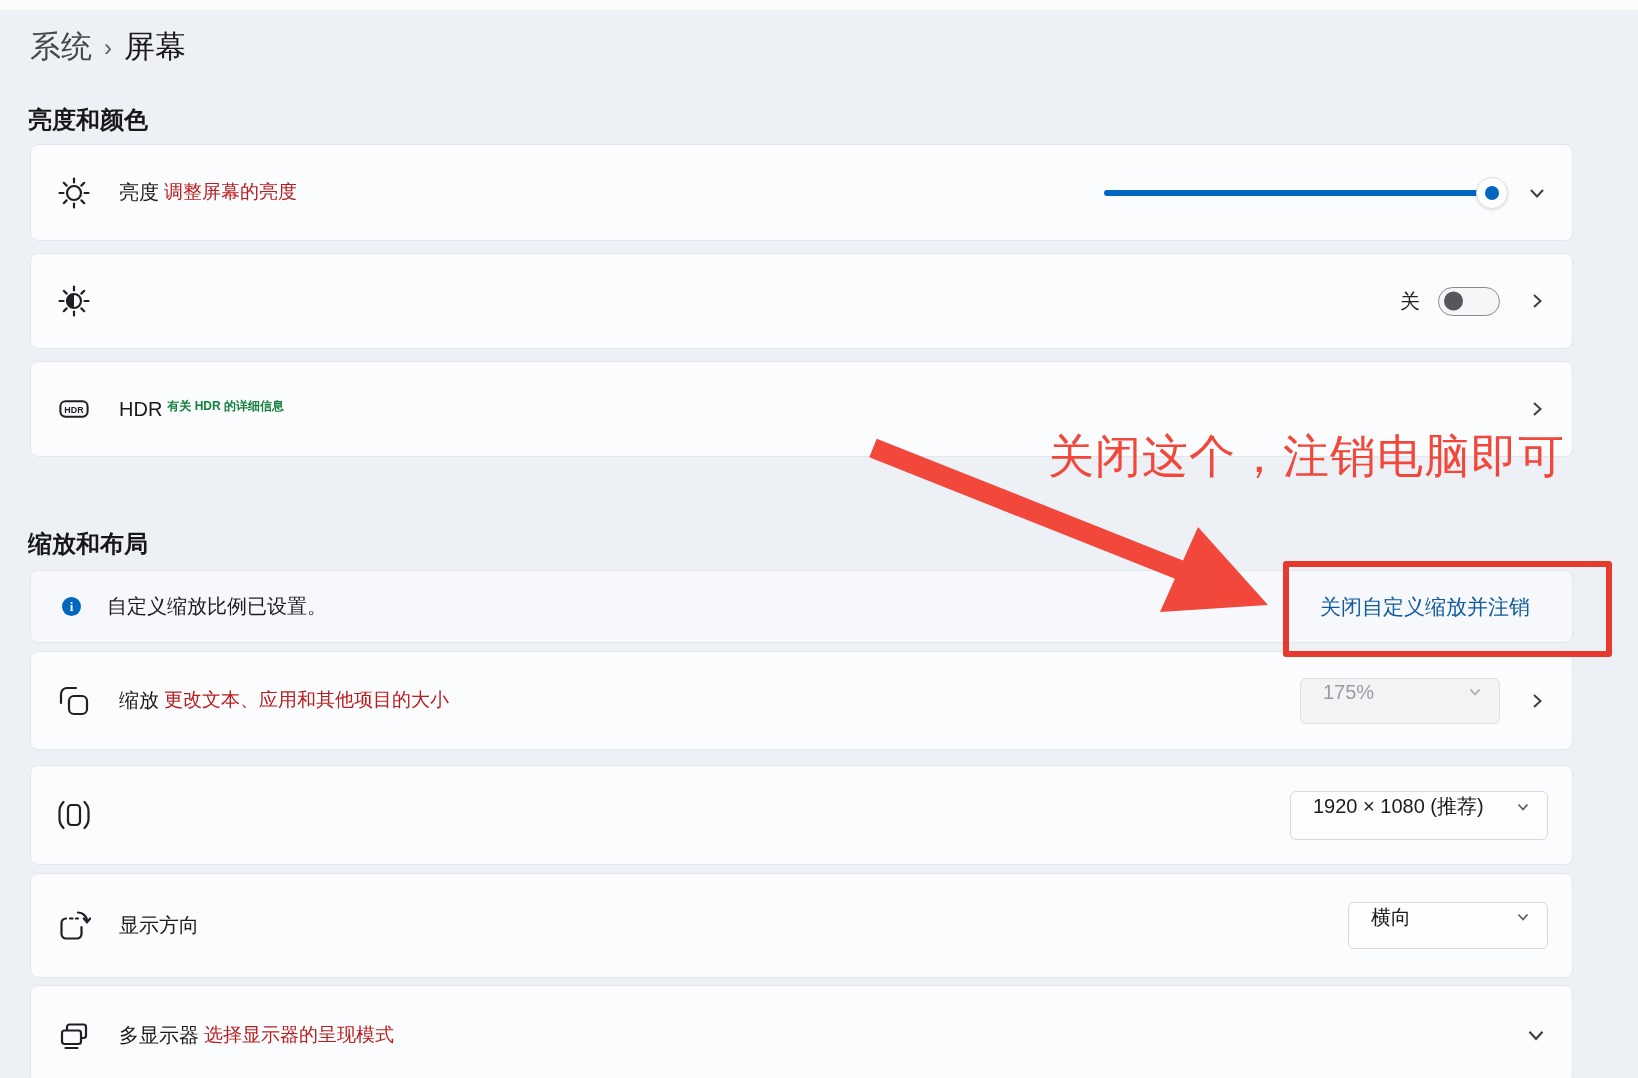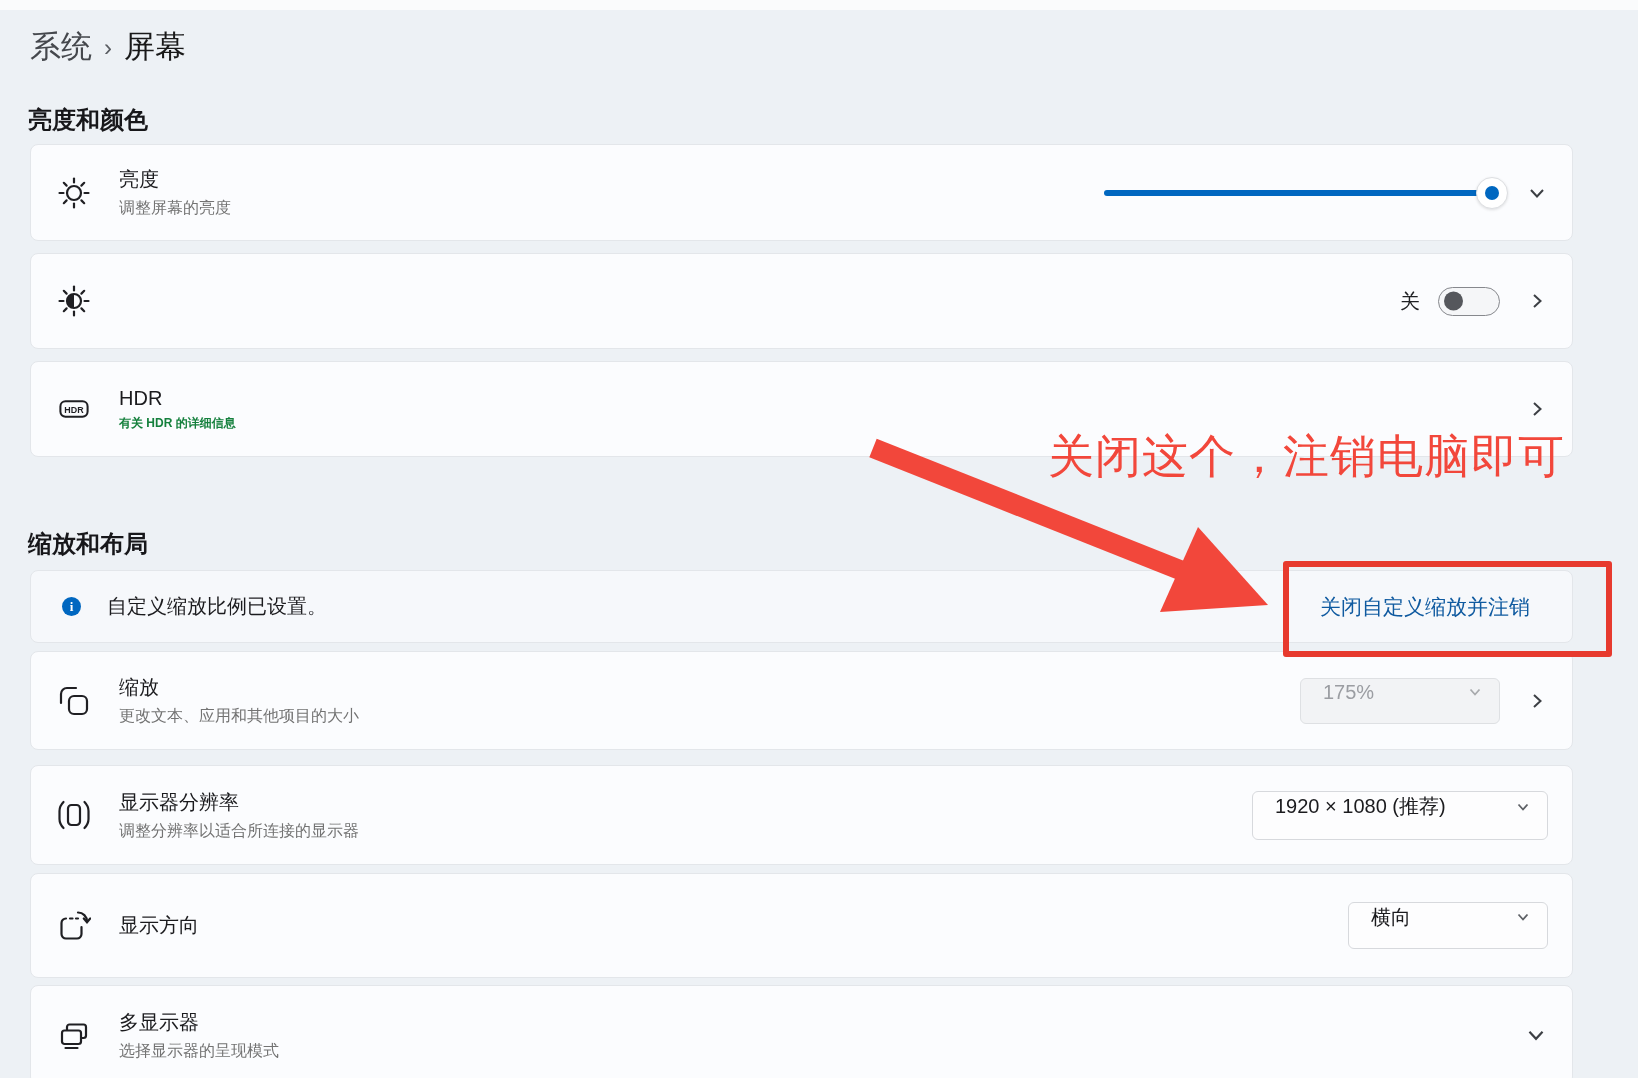--- a/index.html
+++ b/index.html
@@ -8,23 +8,23 @@
   .topstrip{position:absolute;top:0;left:0;width:1638px;height:10px;background:#fafbfc;}
   .breadcrumb{position:absolute;left:30px;top:26px;display:flex;align-items:center;gap:12px;font-size:31px;}
   .crumb-parent{color:#45484d;}
   .crumb-sep{font-size:24px;color:#5a5d62;padding-top:2px;}
   .crumb-current{color:#191919;}
   .section-header{position:absolute;left:28px;font-size:24px;font-weight:bold;color:#17171a;}
   .card{position:absolute;left:30px;width:1543px;background:#fbfcfe;border:1px solid #e3e6ea;
     border-radius:8px;box-sizing:border-box;display:flex;align-items:center;
     padding:0 24px 0 26px;}
   .icon-box{width:34px;height:34px;margin-right:28px;flex:none;display:flex;align-items:center;justify-content:center;}
-  .texts{display:flex;flex-direction:column;gap:5px;}
+  .texts{display:flex;flex-direction:row;gap:5px;}
   .title{font-size:20px;color:#1b1b1e;}
-  .subtitle{font-size:16px;color:#737373;}
+  .subtitle{font-size:19px;color:#b91c1c;}
   .spacer{flex:1;}
   .link{font-size:12px;font-weight:bold;color:#15803d;text-align:right;}
   .chev{flex:none;display:flex;align-items:center;justify-content:center;}
   
   .slider{position:relative;width:392px;height:32px;margin-right:30px;flex:none;}
   .slider .track{position:absolute;left:0;right:6px;top:50%;height:6px;transform:translateY(-50%);
     border-radius:3px;background:#0067c0;}
   .slider .thumb{position:absolute;right:-12px;top:50%;transform:translateY(-50%);
     width:30px;height:30px;border-radius:50%;background:#ffffff;border:1px solid #dddfe2;
     box-shadow:0 1px 3px rgba(0,0,0,.12);display:flex;align-items:center;justify-content:center;}
@@ -182,26 +182,22 @@
   </div>
 
   <div class="card" style="top:765px;height:100px;">
     <div class="icon-box">
       <svg width="34" height="34" viewBox="0 0 34 34" fill="none" stroke="#1f1f23" stroke-width="2.2" stroke-linecap="round">
         <rect x="11" y="7" width="12" height="20" rx="3.5"></rect>
         <path d="M6.5,4 Q2.5,8 2.5,13 L2.5,21 Q2.5,26 6.5,30"></path>
         <path d="M27.5,4 Q31.5,8 31.5,13 L31.5,21 Q31.5,26 27.5,30"></path>
       </svg>
     </div>
-    <div class="texts">
-      <div class="title">显示器分辨率</div>
-      <div class="subtitle">调整分辨率以适合所连接的显示器</div>
-    </div>
-    <div class="spacer"></div>
-    <div class="dropdown" style="width:296px;height:49px;">
+    <div class="spacer"></div>
+    <div class="dropdown" style="width:258px;height:49px;">
       <span class="dd-value">1920 × 1080 (推荐)</span>
       <svg width="16" height="16" viewBox="0 0 16 16" fill="none" stroke="#5e6166" stroke-width="1.8">
           <polyline points="3.5,5.5 8,10.5 12.5,5.5"></polyline>
         </svg>
     </div>
   </div>
 
   <div class="card" style="top:873px;height:105px;">
     <div class="icon-box">
       <svg width="34" height="34" viewBox="0 0 34 34" fill="none" stroke="#1f1f23" stroke-width="2.2" stroke-linecap="round">

